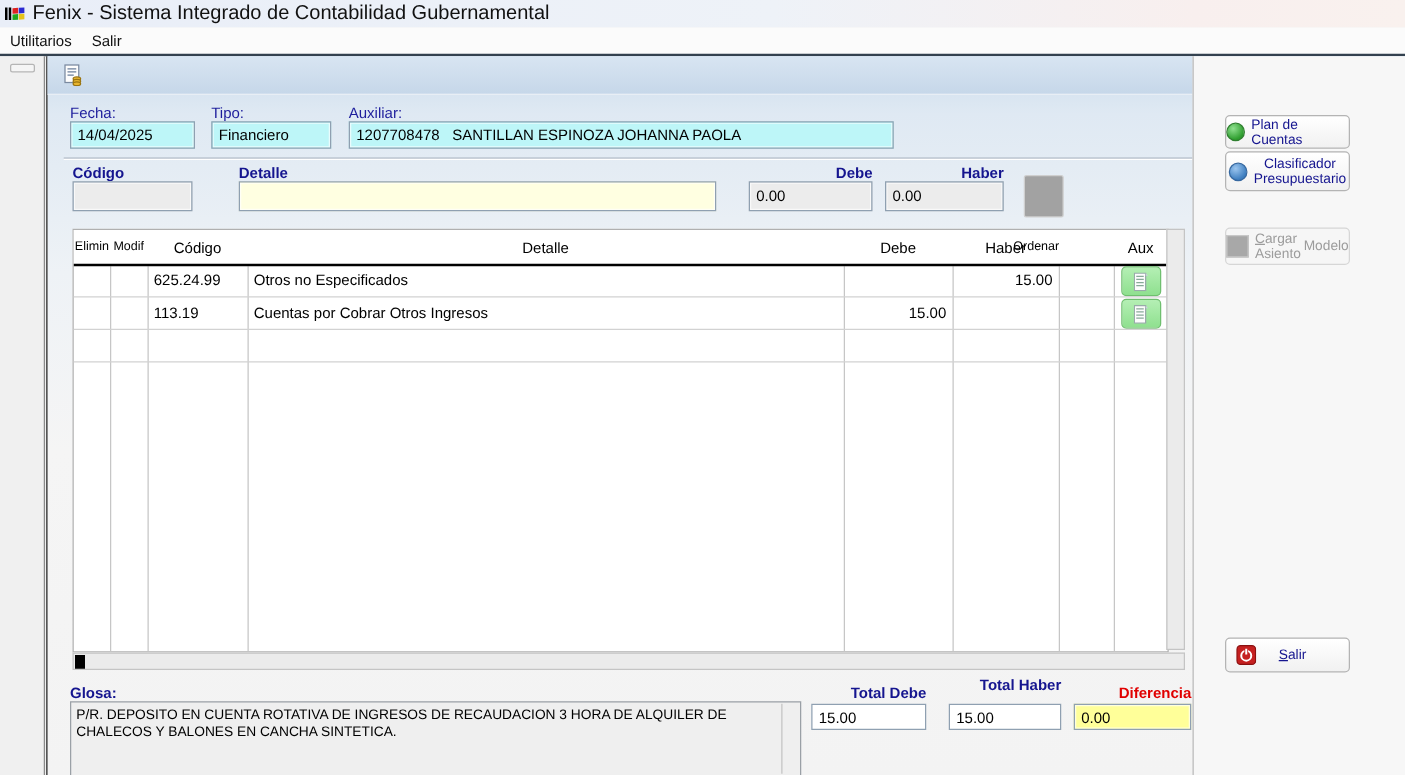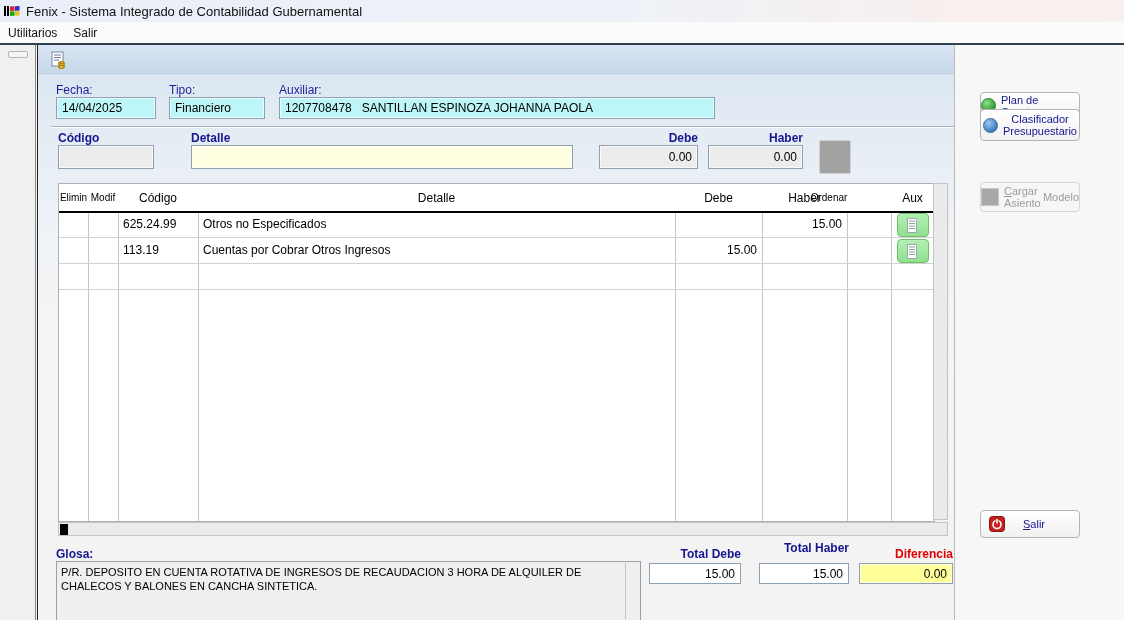--- a/index.html
+++ b/index.html
@@ -2,21 +2,21 @@
 <html><head>
 <meta charset="utf-8">
 <style>
   html,body{margin:0;padding:0;}
   body{font-family:"Liberation Sans","DejaVu Sans",sans-serif;font-size:12px;color:#000;}
   #screen{position:relative;width:1124px;height:620px;background:#f0f0f0;overflow:hidden;}
   .abs{position:absolute;}
 
   
   #titlebar{left:0;top:0;width:1124px;height:22px;background:linear-gradient(to right,#e9eef8 0%,#eef2f8 55%,#f8efee 85%,#f9f1ee 100%);display:flex;align-items:center;}
-  #titlebar .title{margin-left:6px;font-size:13px;color:#111;}
+  #titlebar .title{margin-left:6px;font-size:16px;color:#111;}
   #appicon{width:16px;height:16px;margin-left:4px;}
 
   
   #menubar{left:0;top:22px;width:1124px;height:21px;background:#fbfbfb;display:flex;align-items:center;border-bottom:2px solid #33414f;}
   .menu-item{padding:2px 8px;color:#111;cursor:default;}
 
   
   #leftstrip{left:0;top:45px;width:35px;height:575px;background:#f0f0f0;border-right:1px solid #8a8a8a;}
   #splitter-handle{left:8px;top:6px;width:18px;height:5px;border:1px solid #b5b5b5;border-radius:2px;background:#f5f5f5;position:absolute;}
 
@@ -31,21 +31,21 @@
   
   .lbl{color:#1d1d9c;}
   .lbl-b{color:#15158f;font-weight:bold;}
   .lbl-red{color:#e00000;font-weight:bold;}
 
   
   .field{border:1px solid #8fa0b1;box-shadow:inset 0 0 0 1px #ffffffaa;display:flex;align-items:center;padding:0 5px;box-sizing:border-box;background:#fff;}
   .cyan{background:#bdf6f8;}
   .gray{background:#ececec;}
   .cream{background:#ffffe1;}
-  .num{justify-content:flex-end;}
+  .num{}
 
   
   #grid{left:20px;top:138px;width:875px;height:337px;background:#fff;border:1px solid #b0b0b0;}
   .vline{position:absolute;top:0;bottom:0;width:1px;background:#c6c6c6;}
   .hline{position:absolute;left:0;right:0;height:1px;background:#d2d2d2;}
   #grid-header{position:absolute;left:0;top:0;width:100%;height:27px;border-bottom:2px solid #000;background:#fff;}
   .hcell{position:absolute;top:0;height:27px;display:flex;align-items:center;justify-content:center;color:#000;}
   .cell{position:absolute;display:flex;align-items:center;padding:0 5px;box-sizing:border-box;height:26px;}
   .aux-btn{position:absolute;width:30px;height:22px;background:linear-gradient(to bottom,#b4efb4,#8fe08f);border:1px solid #6fbf6f;border-radius:4px;display:flex;align-items:center;justify-content:center;}
 
@@ -237,21 +237,21 @@
       <span>0.00</span>
     </div>
 
     <div id="rightpanel" class="abs">
 
       <div class="side-btn abs" style="top:47px;height:27px;">
         <span class="sphere green"></span>
         <span>Plan de Cuentas</span>
       </div>
 
-      <div class="side-btn abs" style="top:64px;height:32px;">
+      <div class="side-btn abs" style="top:76px;height:32px;">
         <span class="sphere blue"></span>
         <span class="two-line" style="display:flex;flex-direction:column;align-items:center;">
           <span>Clasificador</span>
           <span>Presupuestario</span>
         </span>
       </div>
 
       <div class="side-btn abs disabled" style="top:137px;height:30px;">
         <span class="gray-square"></span>
         <span style="display:flex;flex-direction:row;align-items:center;line-height:12px;">

